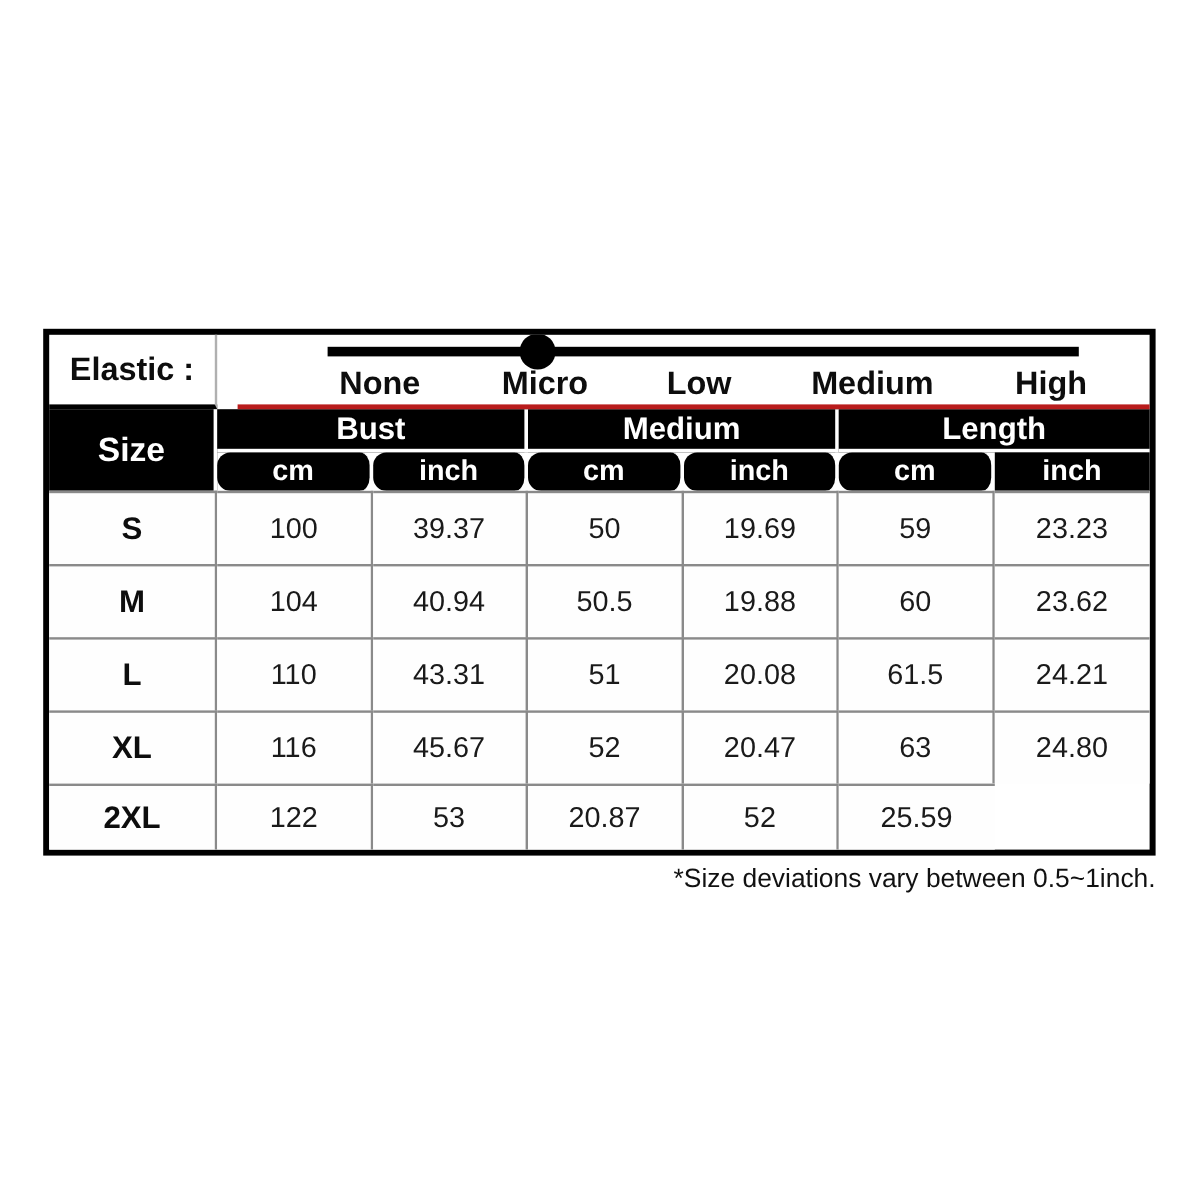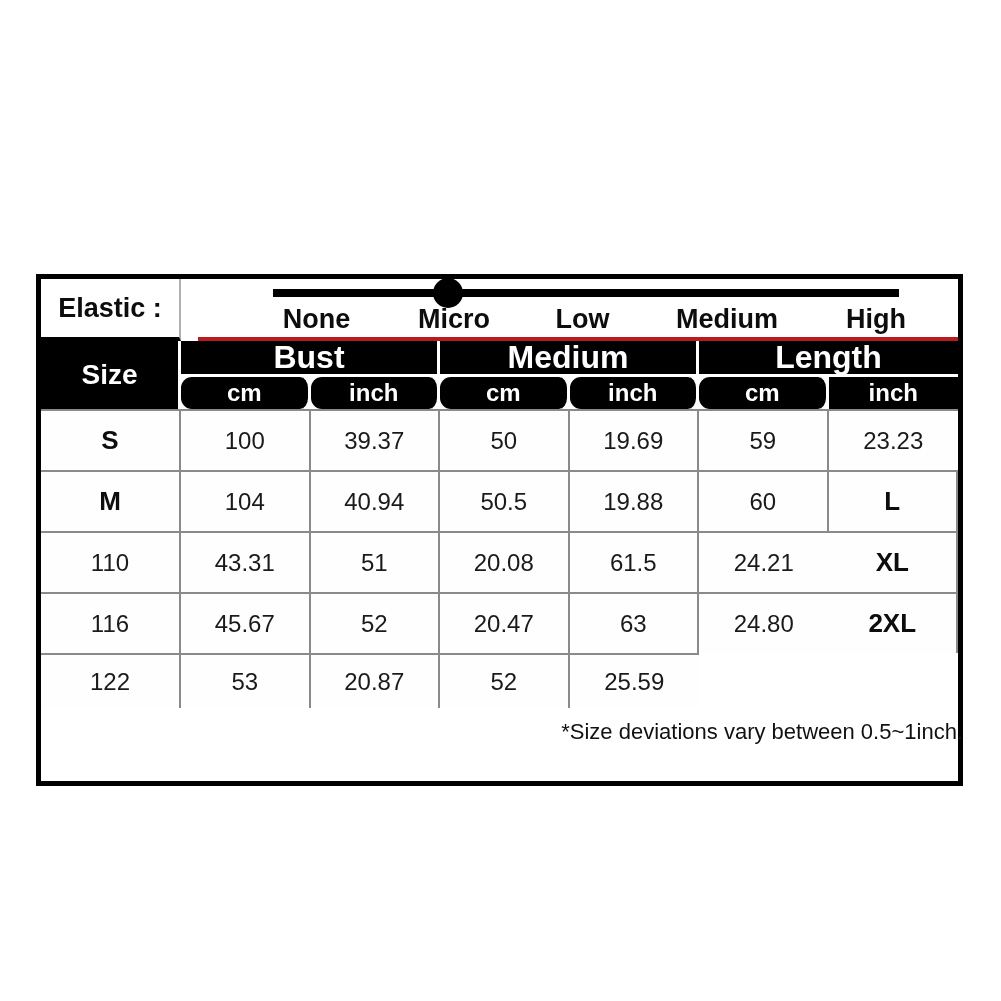--- a/index.html
+++ b/index.html
@@ -13,21 +13,21 @@
     width: 1001px;
     height: 1001px;
     background: #ffffff;
     overflow: hidden;
   }
   .chart {
     position: absolute;
     left: 36px;
     top: 274px;
     width: 927px;
-    height: 512px;
+    height: 439px;
     box-sizing: border-box;
     border: 5px solid #000000;
     background: #ffffff;
     display: grid;
     grid-template-columns: 140px repeat(6, 1fr);
     grid-template-rows: 62px 36px 32px 61px 61px 61px 61px 55px;
   }
   .cell {
     box-sizing: border-box;
     display: flex;
@@ -90,21 +90,21 @@
     background: #000000;
     color: #ffffff;
     font-weight: bold;
   }
   .size-head {
     grid-column: 1;
     grid-row: 2 / 4;
     border-right: 3px solid #ffffff;
     font-size: 28px;
   }
-  .group { grid-row: 2; font-size: 32px; border-bottom: 3px solid #ffffff; }
+  .group { grid-row: 2; font-size: 26px; border-bottom: 3px solid #ffffff; }
   .g1 { grid-column: 2 / 4; border-right: 3px solid #ffffff; }
   .g2 { grid-column: 4 / 6; border-right: 3px solid #ffffff; }
   .g3 { grid-column: 6 / 8; }
   .unit { grid-row: 3; font-size: 24px; }
   .unit.sep { border-right: 3px solid #ffffff; border-radius: 11px; }
   
   .rsize, .val {
     border-top: 2px solid #8a8a8a;
     background: #fefefe;
   }
@@ -167,20 +167,21 @@
     <div class="cell val">19.69</div>
     <div class="cell val">59</div>
     <div class="cell val last">23.23</div>
 
     <div class="cell rsize">M</div>
     <div class="cell val">104</div>
     <div class="cell val">40.94</div>
     <div class="cell val">50.5</div>
     <div class="cell val">19.88</div>
     <div class="cell val">60</div>
+    <div class="cell val last">23.62</div>
 
     <div class="cell rsize">L</div>
     <div class="cell val">110</div>
     <div class="cell val">43.31</div>
     <div class="cell val">51</div>
     <div class="cell val">20.08</div>
     <div class="cell val">61.5</div>
     <div class="cell val last">24.21</div>
 
     <div class="cell rsize">XL</div>

